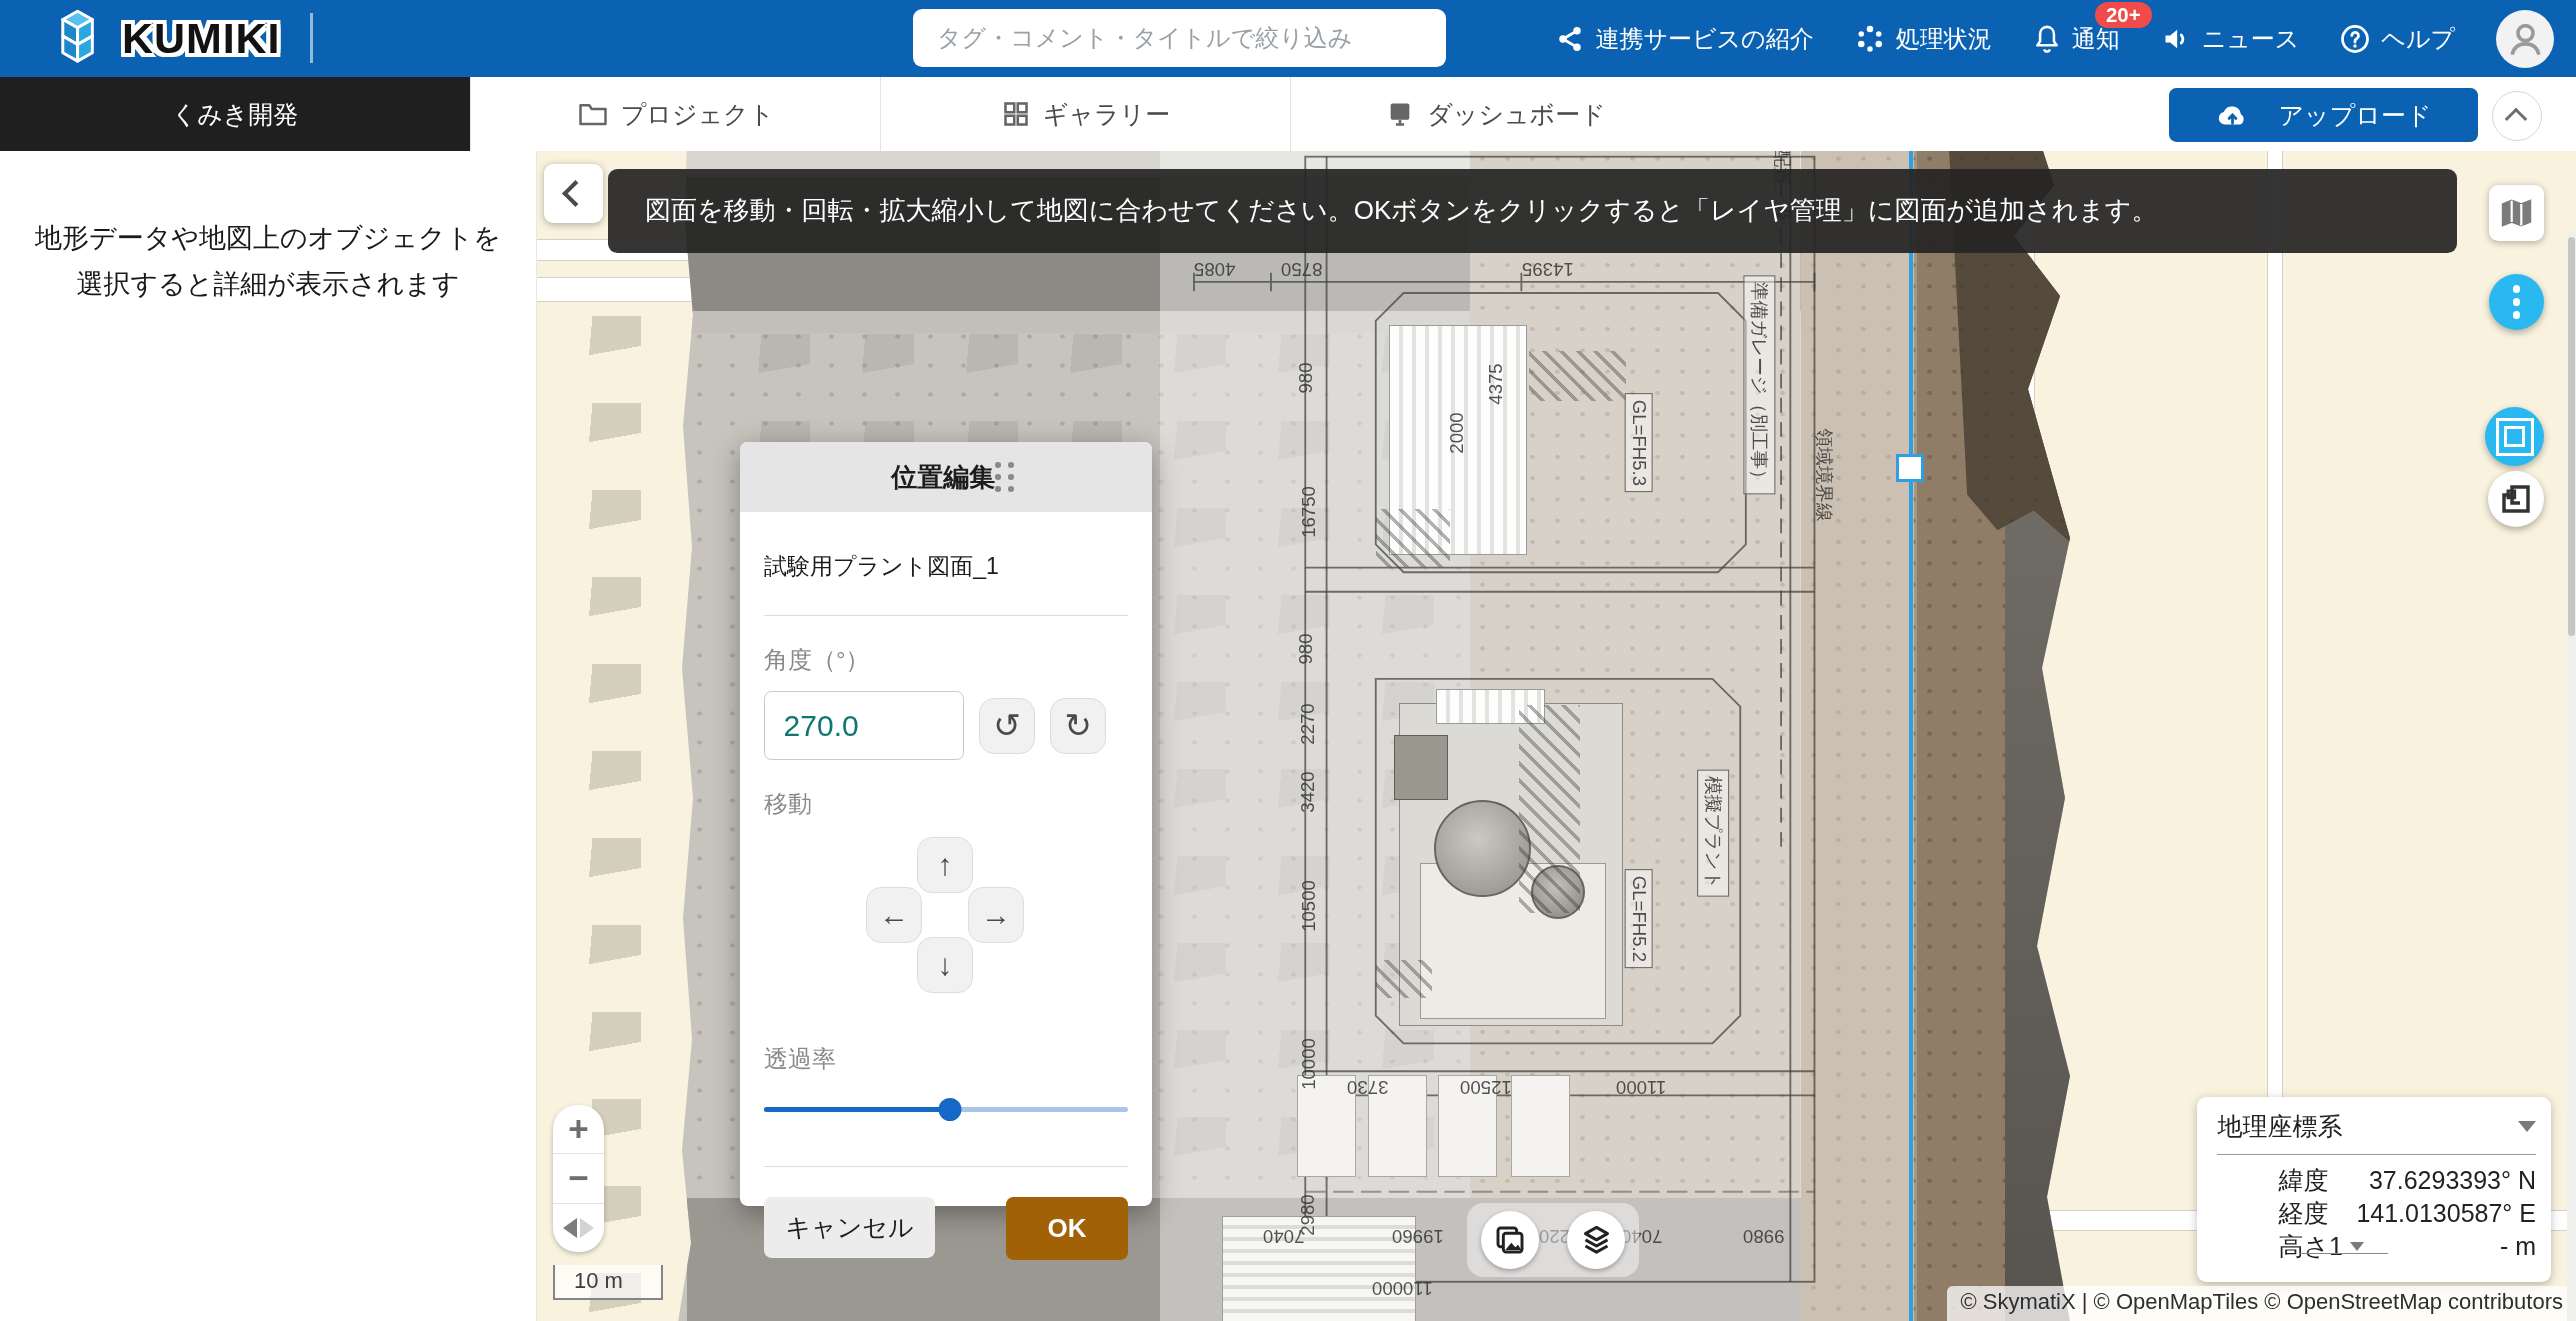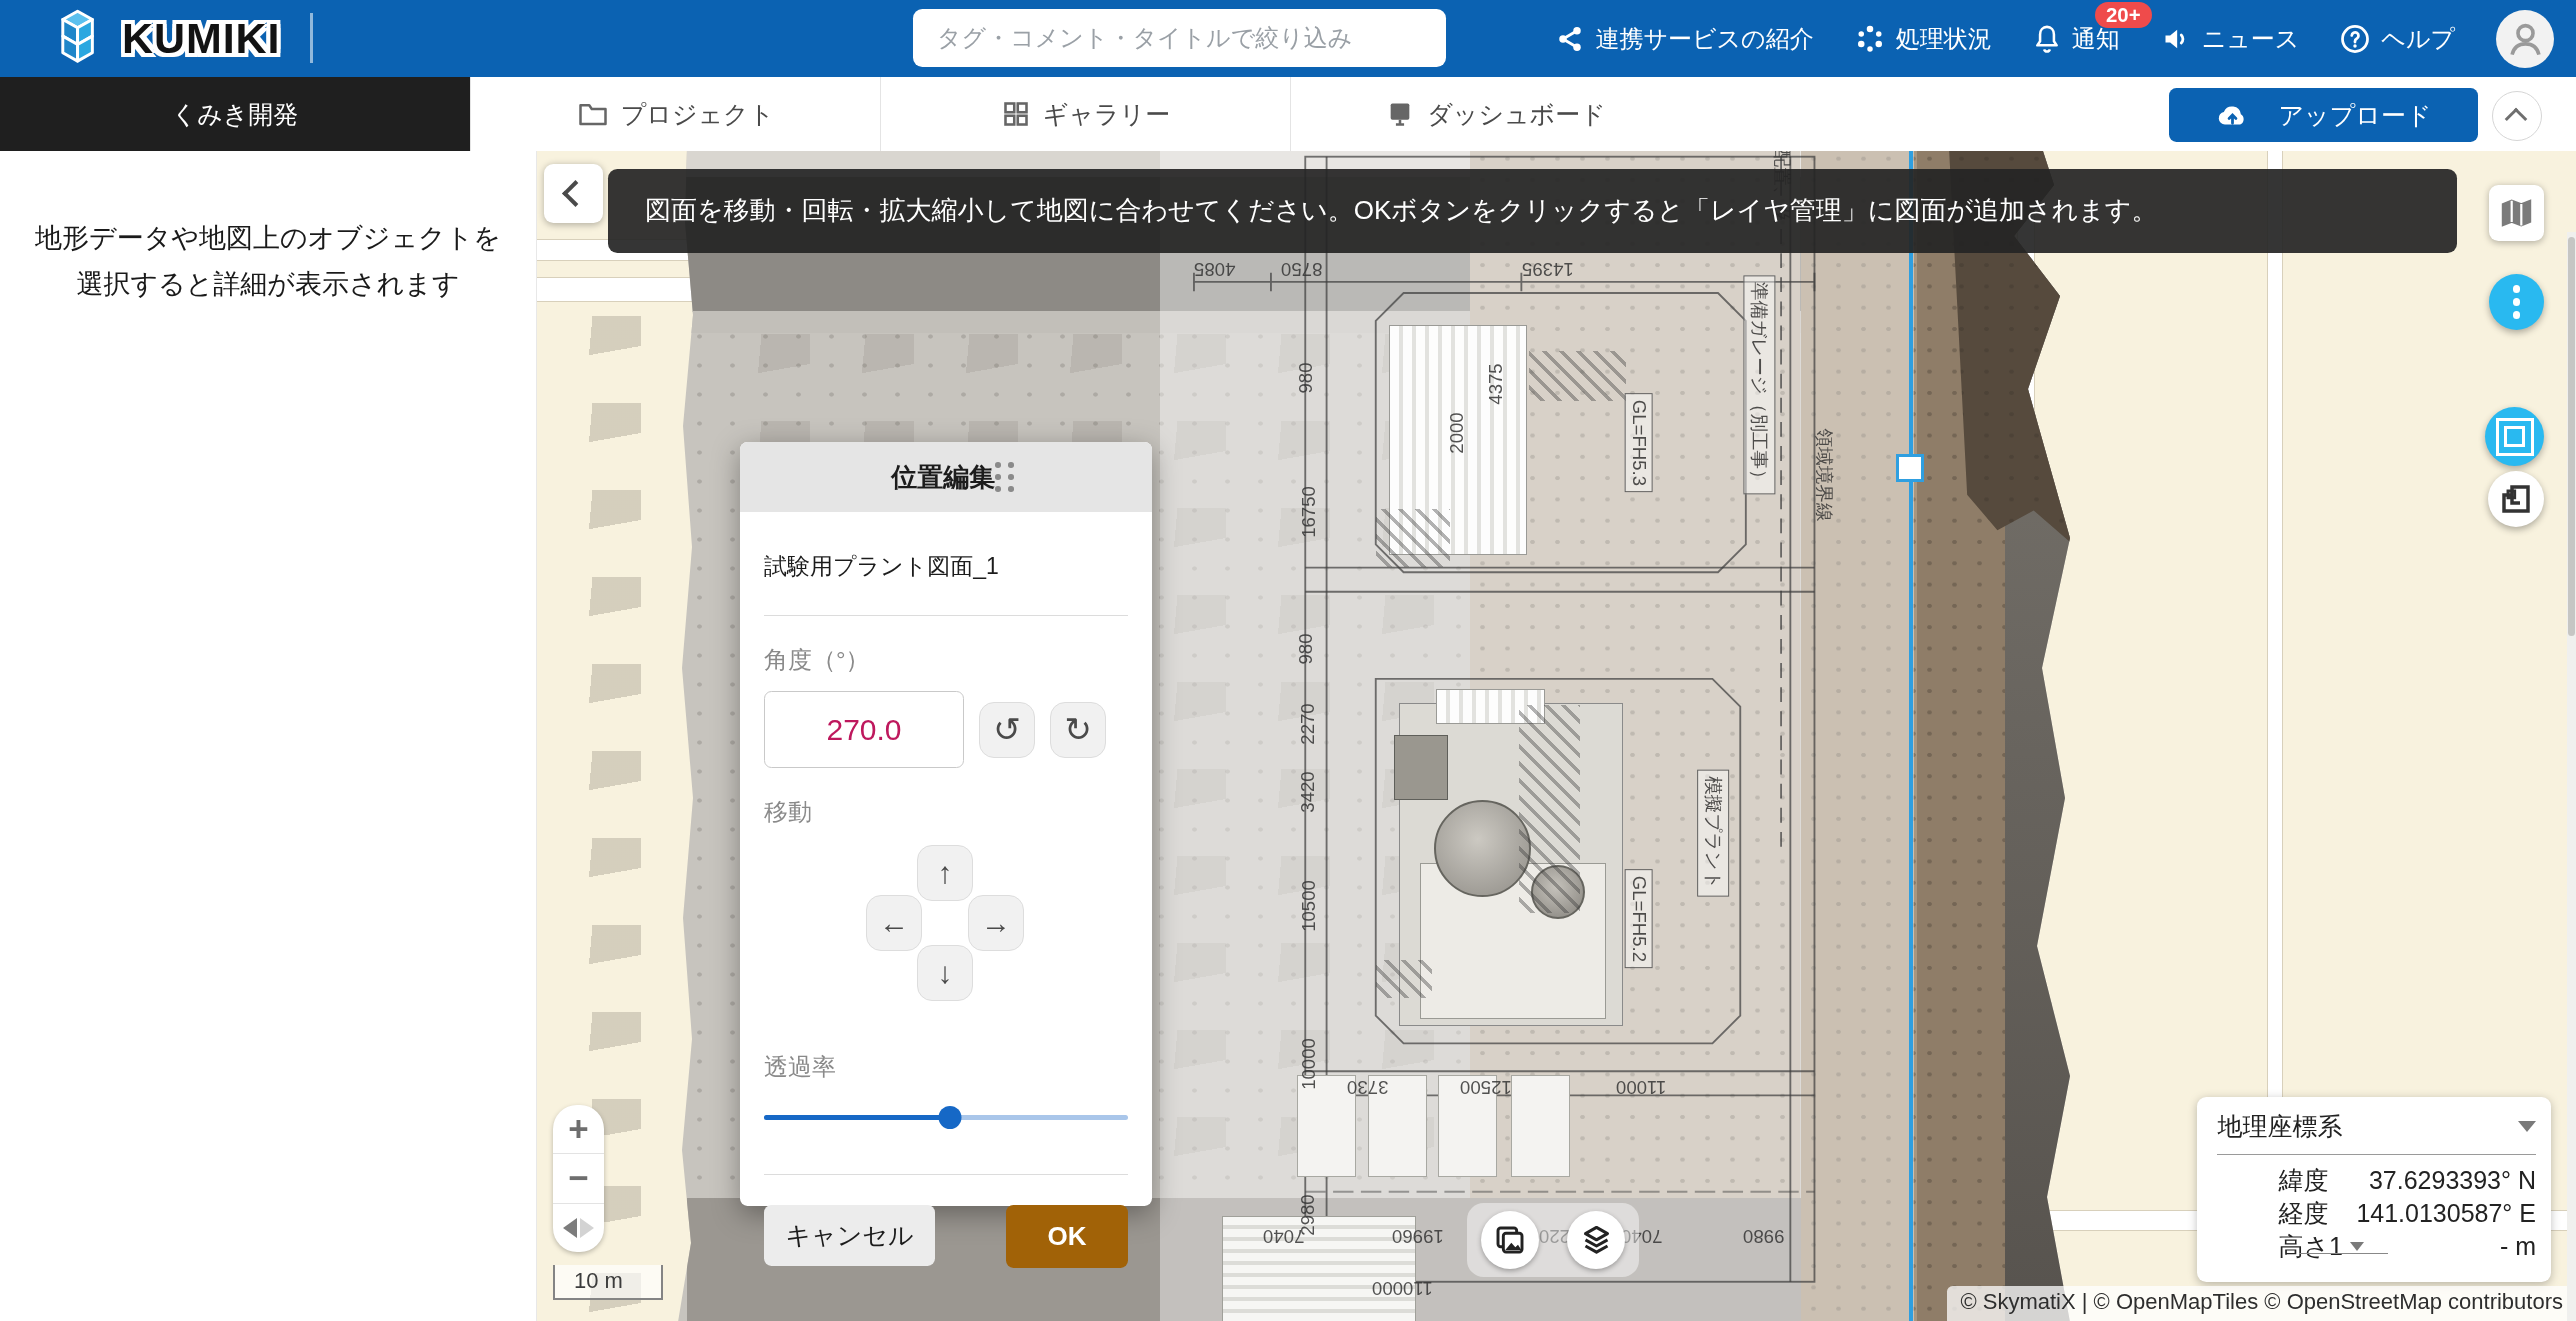--- a/index.html
+++ b/index.html
@@ -98,22 +98,22 @@
   #dialog .hdr{height:70px;background:#e5e5e5;border-radius:7.4px 7.4px 0 0;display:flex;align-items:center;
     justify-content:center;padding:0 24px;box-sizing:border-box;}
   #dialog .hdr .ttl{font-size:26px;font-weight:bold;color:#1c1c1c;}
   .drag-dots{width:5.6px;height:5.6px;border-radius:50%;background:#8a8a8a;position:relative;
     box-shadow:13px 0 0 #8a8a8a,0 12px 0 #8a8a8a,13px 12px 0 #8a8a8a,0 24px 0 #8a8a8a,13px 24px 0 #8a8a8a;margin-top:-24px;cursor:grab;}
   #dialog .body{padding:0 24px;}
   .dlg-name{font-size:23px;color:#1c1c1c;margin-top:39px;}
   .dlg-div{border:none;border-top:0.9px solid #dcdcdc;margin:33px 0 0;}
   .dlg-label{font-size:24px;color:#8a8a8a;margin-top:28px;}
   .angle-row{display:flex;align-items:center;margin-top:15px;gap:15px;}
-  .angle-input{width:200px;height:77px;border:1.9px solid #c9c9c9;border-radius:7.4px;font-size:30px;color:#be185d;
-    padding:0 18.6px;box-sizing:border-box;outline:none;font-family:inherit;text-align:center;}
+  .angle-input{width:200px;height:69px;border:1.9px solid #c9c9c9;border-radius:7.4px;font-size:30px;color:#0f766e;
+    padding:0 18.6px;box-sizing:border-box;outline:none;font-family:inherit;}
   .icon-btn{width:54px;height:54px;border-radius:15px;background:#f1f1f1;border:0.9px solid #dddddd;color:#4a4a4a;
     display:flex;align-items:center;justify-content:center;cursor:pointer;}
   .rot-ccw::before{content:"↺";font-size:33px;}
   .rot-cw::before{content:"↻";font-size:33px;}
   .pad{position:relative;height:186px;margin-top:9.3px;}
   .pad .icon-btn{position:absolute;}
   .up::before{content:"↑";font-size:30px;} .down::before{content:"↓";font-size:30px;}
   .left::before{content:"←";font-size:30px;} .right::before{content:"→";font-size:30px;}
   .slider{position:relative;height:24px;margin-top:22px;cursor:pointer;}
   .slider .track{position:absolute;left:0;right:0;top:10.2px;height:4.6px;background:#a9c6ea;border-radius:2.8px;}

